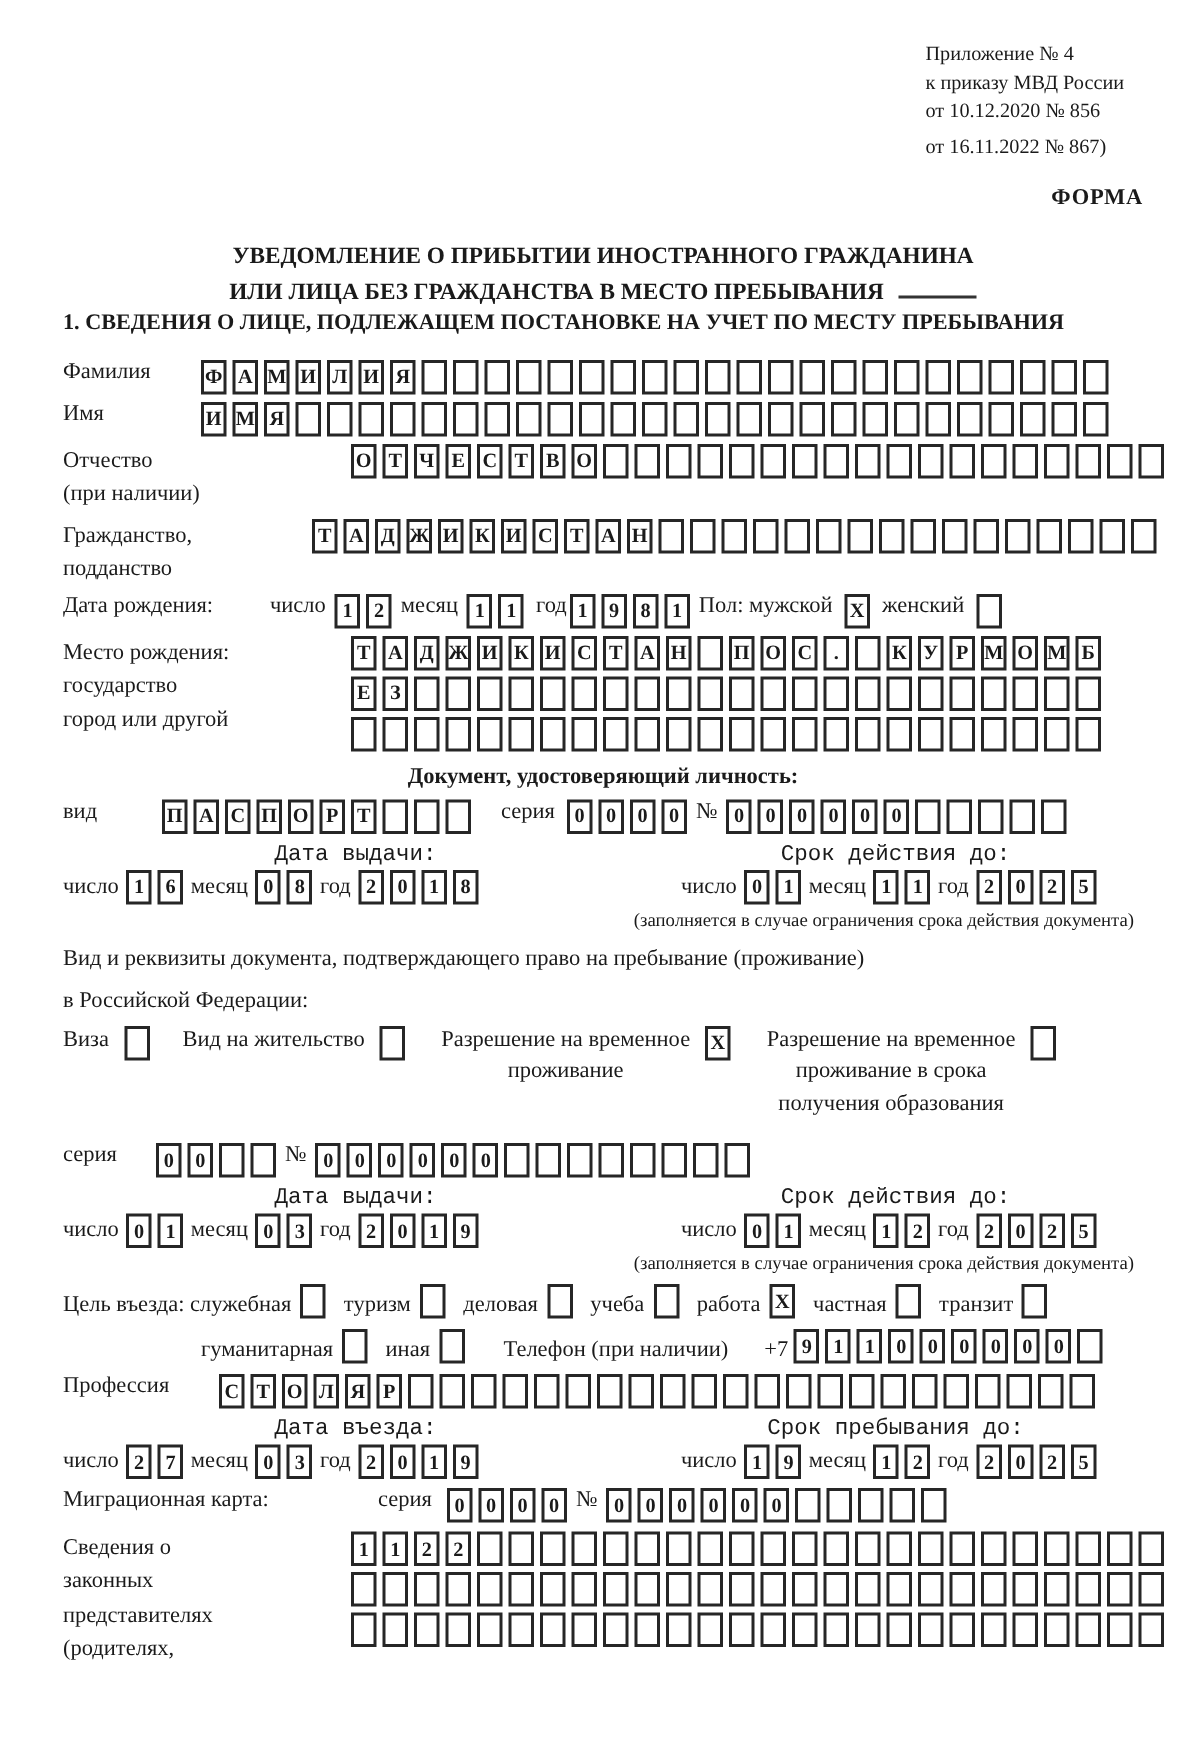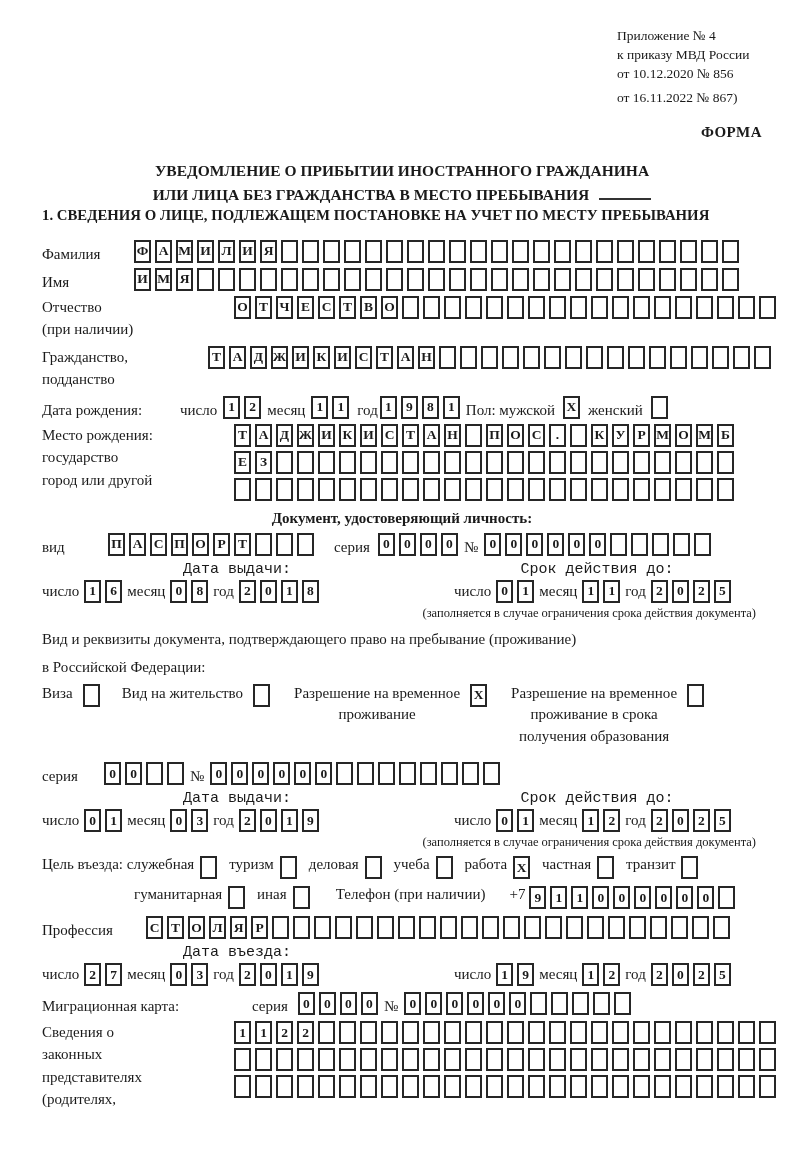--- a/index.html
+++ b/index.html
@@ -25,21 +25,21 @@
   
   .cells { display: inline-flex; gap: 4px; vertical-align: middle; flex-wrap: nowrap; }
   .cell {
     display: inline-flex; align-items: center; justify-content: center;
     width: 17px; height: 23px; flex: 0 0 auto;
     border: 2px solid #262626; background: #fff;
     font-weight: bold; font-size: 13.5px; line-height: 1;
   }
   .cell.checkbox { margin: 0 2px; }
 
-  .row { display: flex; align-items: flex-end; margin-bottom: 5px; }
+  .row { display: flex; align-items: flex-start; margin-bottom: 5px; }
   .row.top { align-items: flex-start; gap: 24px; }
   .label { flex: 0 0 auto; }
   .w92  { width: 92px; }
   .w142 { width: 142px; }
   .w168 { width: 168px; }
   .multiline div { line-height: 1.5; }
   .stack .cells { display: flex; margin-bottom: 4px; }
 
   .sub { margin: 0 6px; flex: 0 0 auto; }
   .sub.tight { margin: 0 2px 0 8px; }
@@ -58,21 +58,21 @@
   .fnote { font-size: 12.5px; margin-bottom: 6px; }
   .fnote.right { text-align: right; padding-right: 6px; }
 
   .intro { line-height: 1.6; margin-bottom: 4px; }
 
   .visa-row { display: flex; align-items: flex-start; margin: 4px 0 14px 0; }
   .opt { display: flex; align-items: flex-start; margin-right: 14px; }
   .opt .optlbl { text-align: center; line-height: 1.45; margin-right: 8px; }
   .opt .cell { margin-top: 1px; }
 
-  .purpose-row { display: flex; align-items: flex-start; margin-bottom: 7px; flex-wrap: nowrap; }
+  .purpose-row { display: flex; align-items: flex-end; margin-bottom: 7px; flex-wrap: nowrap; }
   .purpose-row .sub { margin: 0 4px 0 10px; }
   .purpose-row .sub:first-child { margin-left: 0; }
 </style>
 </head>
 <body>
 
 <div class="page">
 
   <div class="appendix">
     <div>Приложение № 4</div>
@@ -597,20 +597,21 @@
         <span class="cell"></span>
         <span class="cell"></span>
         <span class="cell"></span>
         <span class="cell"></span>
         <span class="cell"></span>
       </div>
   </div>
 
   <div class="dhead">
     <div class="dh-left">Дата въезда:</div>
+    <div class="dh-right">Срок пребывания до:</div>
   </div>
   <div class="drow">
     <div class="dgroup dg-left">
       <span class="sub">число</span>
       <span class="cells">
           <span class="cell">2</span>
           <span class="cell">7</span>
         </span>
       <span class="sub">месяц</span>
       <span class="cells">

